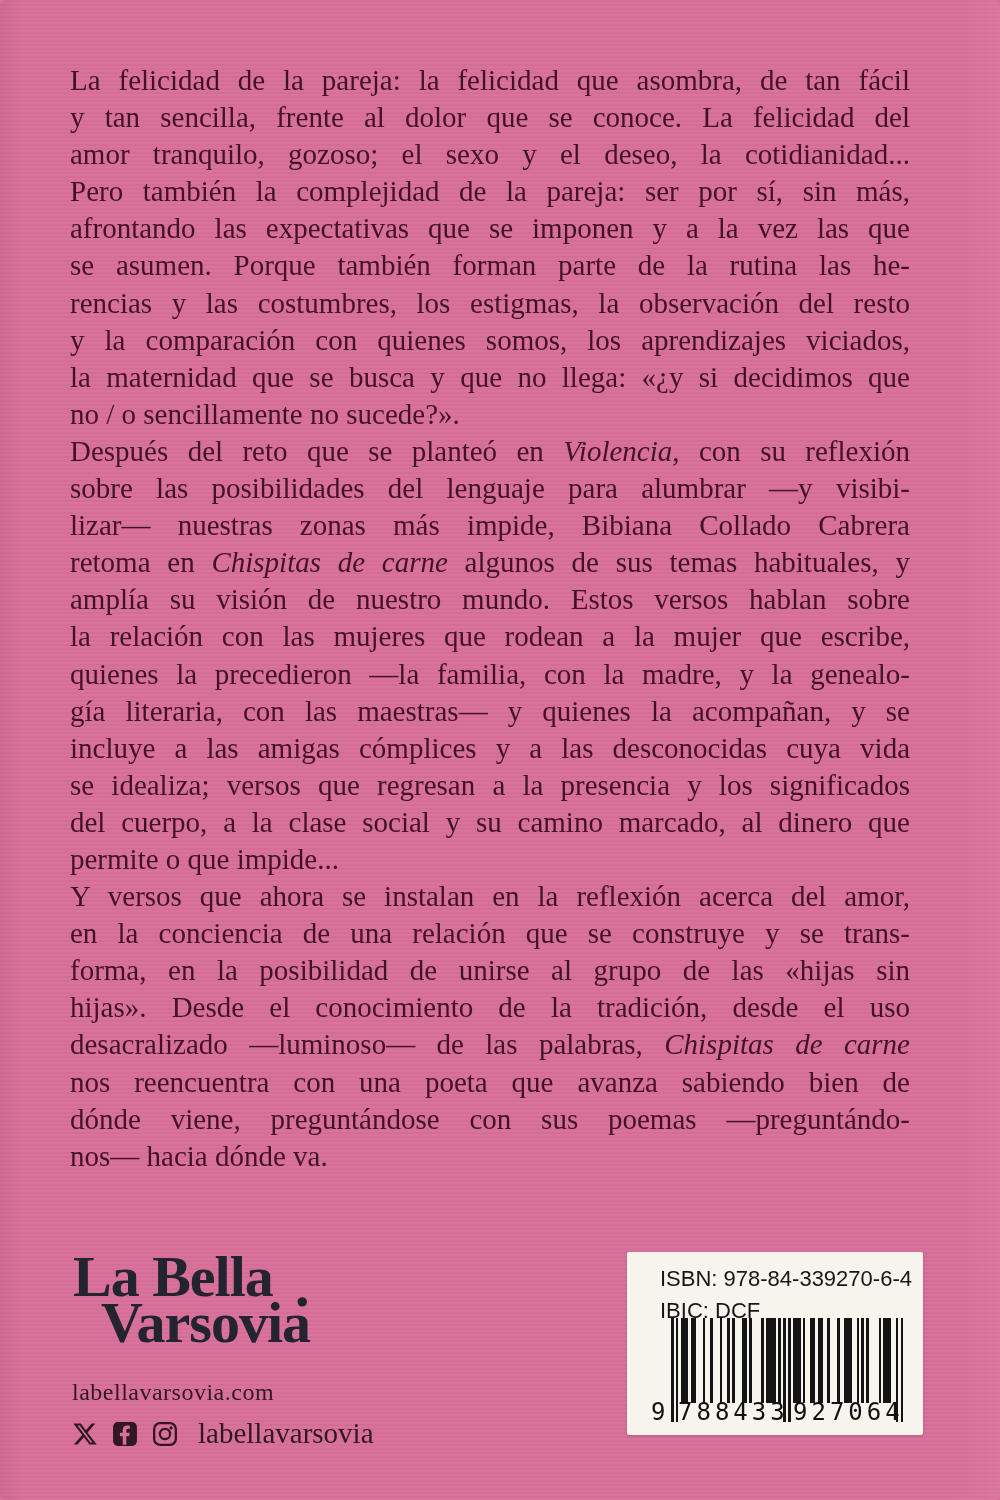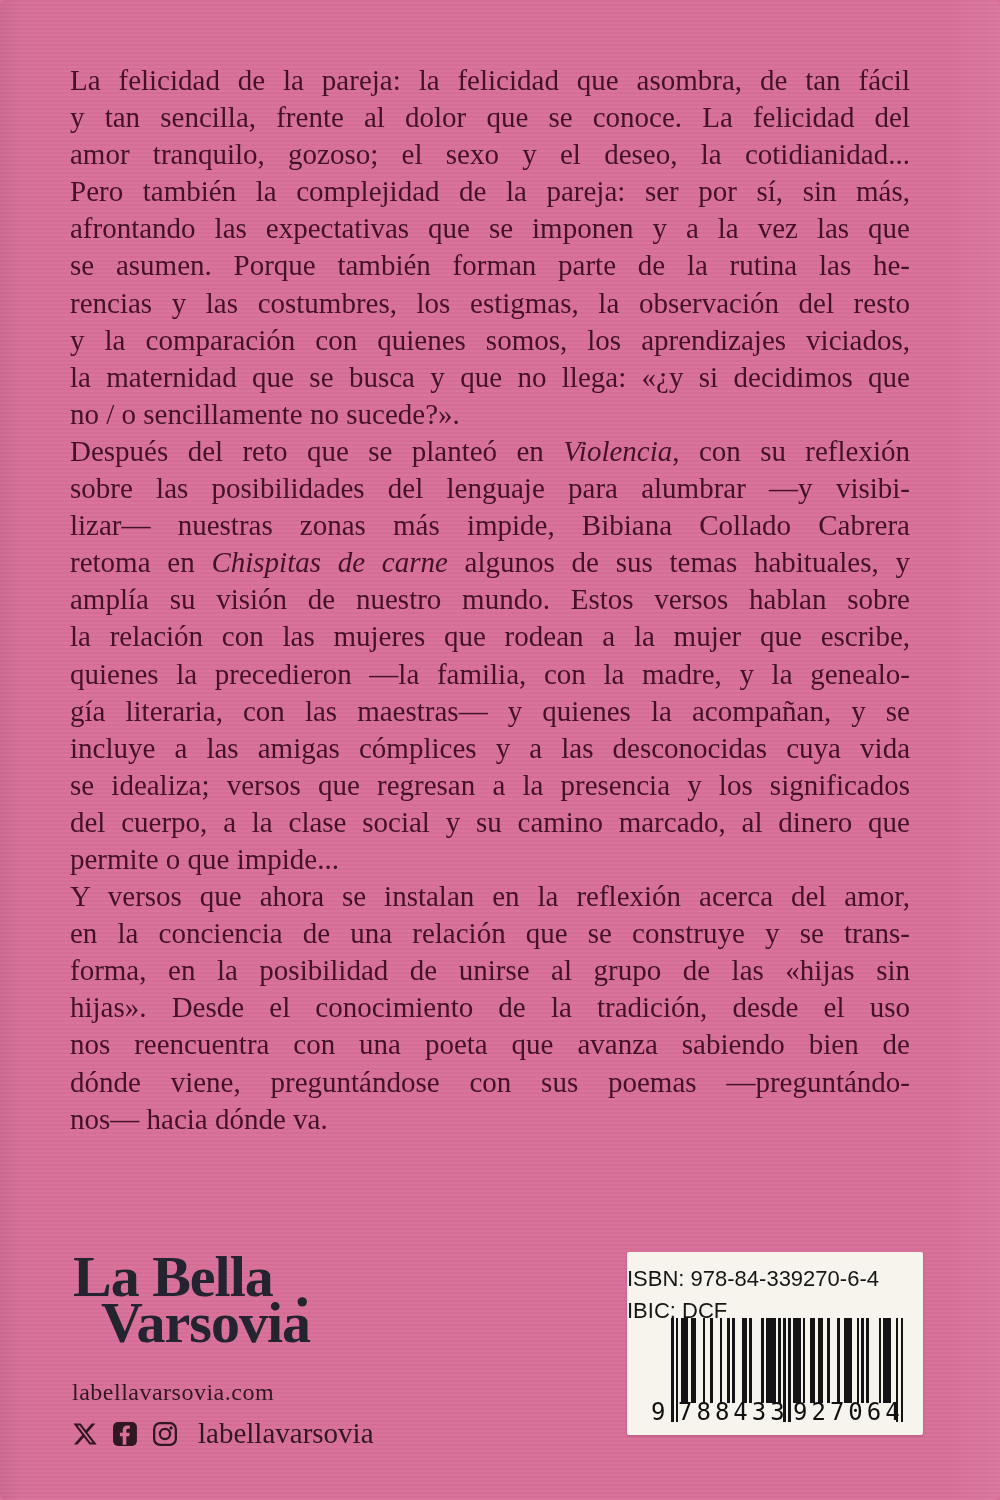--- a/index.html
+++ b/index.html
@@ -64,21 +64,21 @@
   .isbn-label{
     position:absolute; left:627px; top:1252px;
     width:296px; height:183px;
     background:#f7f4ee;
     border-radius:2px;
     box-shadow:0 1px 3px rgba(60,10,30,.25);
     font-family:"Liberation Sans", sans-serif;
     color:#161616;
   }
   .isbn-line, .ibic-line{
-    font-size:22px; line-height:32px;
+    padding-left:21px; font-size:22px; line-height:32px;margin-left:12px;
   }
   .isbn-line{ padding-top:11px; }
   .barcode-wrap{
     position:absolute; left:24px; top:64px;
     width:252px; height:114px;
   }
   .barcode-bars{
     position:absolute; left:20px; top:2px;
     width:232px; height:104px;
   }
@@ -117,20 +117,21 @@
       <div class="line"><span>quienes la precedieron —la familia, con la madre, y la genealo-</span></div>
       <div class="line"><span>gía literaria, con las maestras— y quienes la acompañan, y se</span></div>
       <div class="line"><span>incluye a las amigas cómplices y a las desconocidas cuya vida</span></div>
       <div class="line"><span>se idealiza; versos que regresan a la presencia y los significados</span></div>
       <div class="line"><span>del cuerpo, a la clase social y su camino marcado, al dinero que</span></div>
       <div class="line last"><span>permite o que impide...</span></div>
       <div class="line"><span>Y versos que ahora se instalan en la reflexión acerca del amor,</span></div>
       <div class="line"><span>en la conciencia de una relación que se construye y se trans-</span></div>
       <div class="line"><span>forma, en la posibilidad de unirse al grupo de las «hijas sin</span></div>
       <div class="line"><span>hijas». Desde el conocimiento de la tradición, desde el uso</span></div>
+      <div class="line"><span>desacralizado —luminoso— de las palabras, </span><span class="it">Chispitas de carne</span></div>
       <div class="line"><span>nos reencuentra con una poeta que avanza sabiendo bien de</span></div>
       <div class="line"><span>dónde viene, preguntándose con sus poemas —preguntándo-</span></div>
       <div class="line last"><span>nos— hacia dónde va.</span></div>
     </div>
 
   <div class="logo-line1">La Bella</div>
   <div class="logo-dot">.</div>
   <div class="logo-line2">Varsovia</div>
 
   <div class="website">labellavarsovia.com</div>

